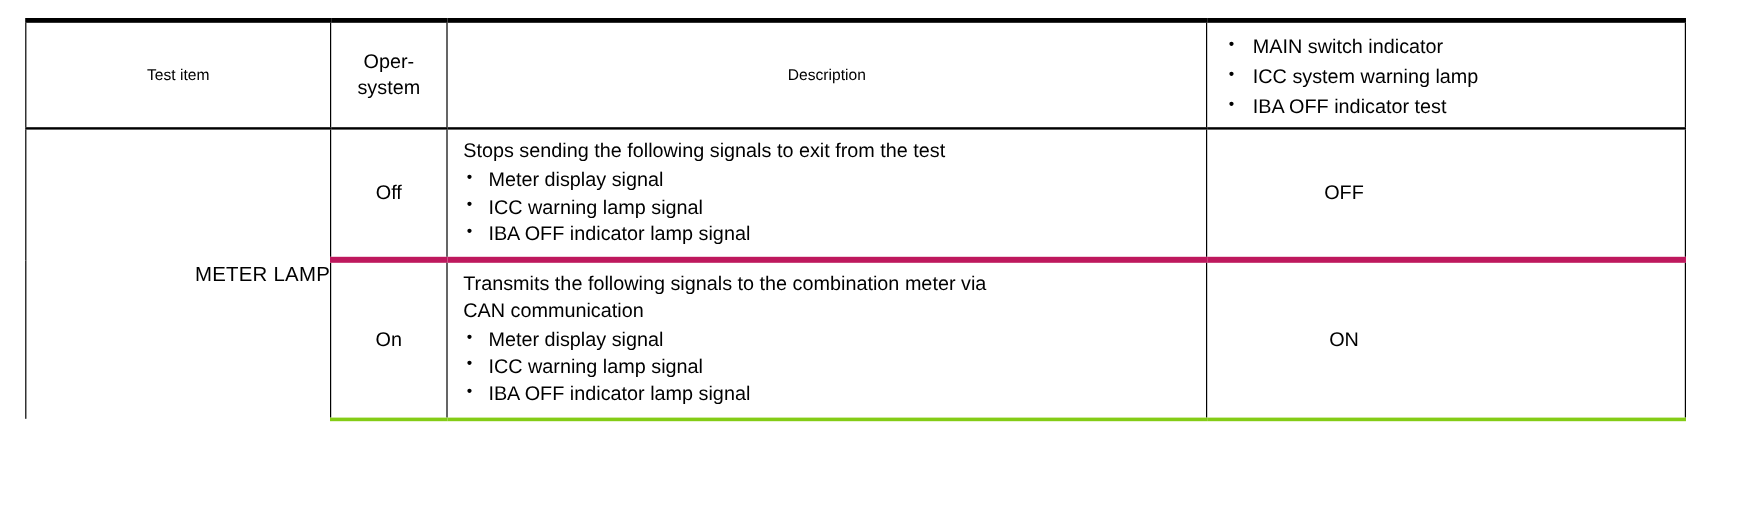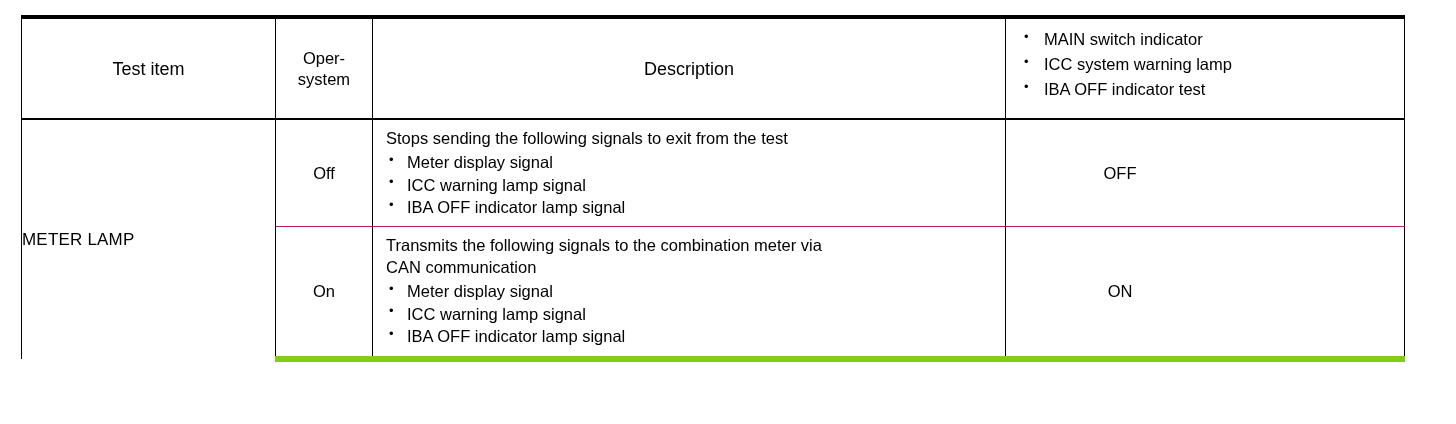--- a/index.html
+++ b/index.html
@@ -47,41 +47,41 @@
     line-height: 1.0;
     color: #000000;
   }
 
   
   tr.head-row > td {
     border-top: 4px solid #000000;
     border-bottom: 2px solid #000000;
   }
   tr.body-row-last > td {
-    border-bottom: 6px solid #84cc16;
+    border-bottom: 3px solid #84cc16;
   }
   td.no-left  { border-left: 0; }
   td.no-right { border-right: 0; }
 
   
   tr.body-row-first > td.divide-below {
-    border-bottom: 1px solid #be185d;
+    border-bottom: 5px solid #be185d;
   }
 
   .cell-pad       { padding: 9px 12px; }
-  .hdr-center     { text-align: center; font-size: 18px; }
+  .hdr-center     { text-align: center; font-size: 13px; }
 
   
   .stack-lines {
     text-align: center;
     line-height: 1.26;
   }
 
   .row-label {
-    text-align: left;
+    text-align: right;
     font-size: 17px;
     letter-spacing: 0.2px;
   }
 
   .oper-value {
     text-align: center;
     font-size: 16.5px;
   }
 
   .result-value {
@@ -121,21 +121,21 @@
 
   ul.bullets.hdr-bullets li {
     padding-left: 26px;
     line-height: 1.52;
   }
   ul.bullets.hdr-bullets li::before {
     left: 6px;
     top: 0px;
   }
   .hdr-list-wrap {
-    padding: 8px 10px 16px 12px;
+    padding: 8px 10px 4px 12px;
     text-align: left;
   }
 </style>
 </head>
 <body>
 
 <div class="sheet">
 
   <table class="spec">
     <colgroup>

